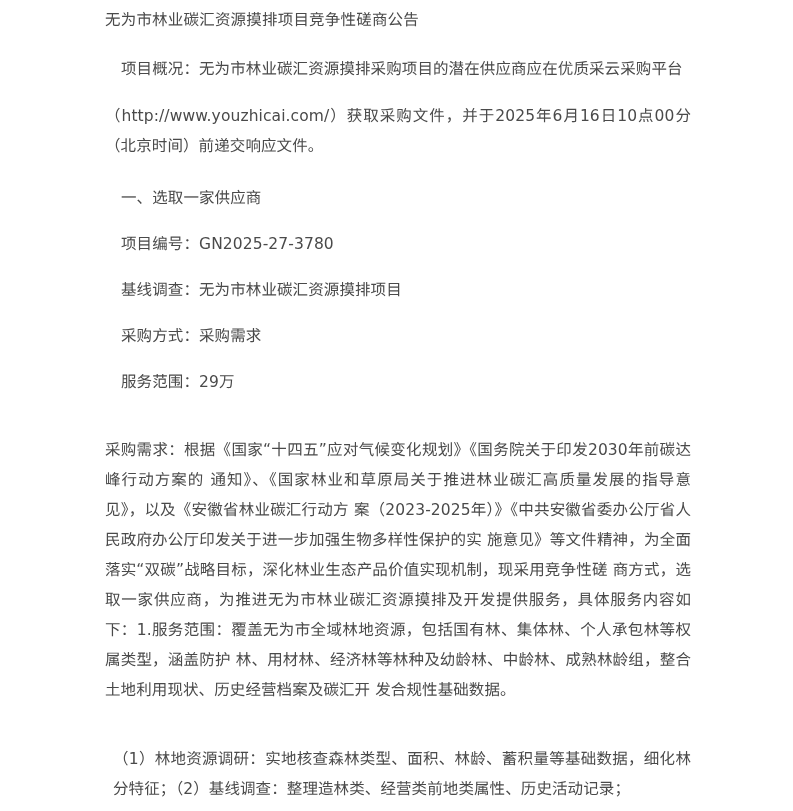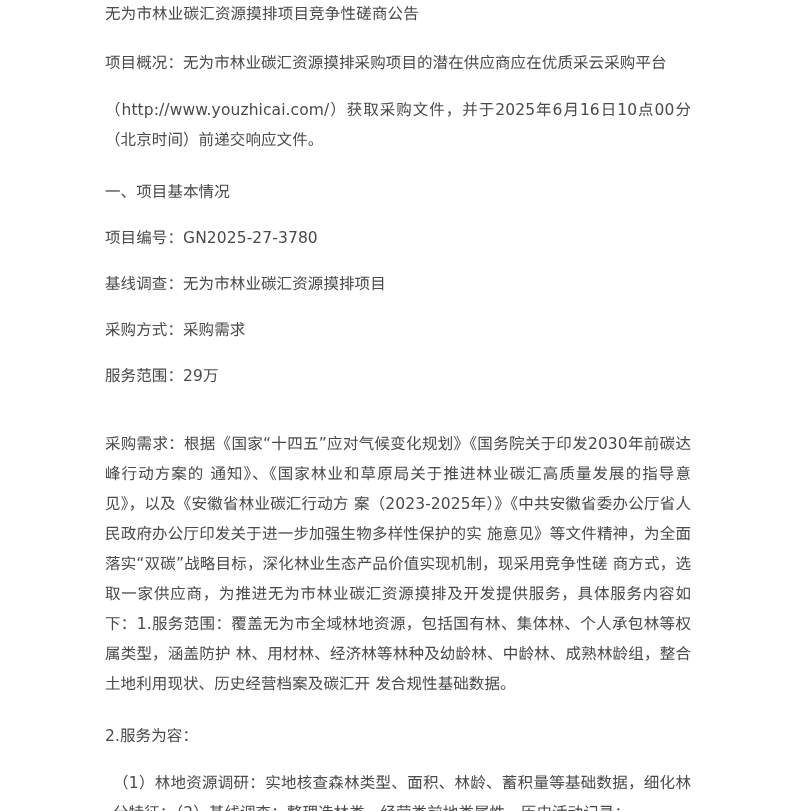--- a/index.html
+++ b/index.html
@@ -29,36 +29,37 @@
     left: 105px;
     top: 0;
     width: 586px;
   }
   .doc-title {
     font-size: 15.5px;
     line-height: 1.5;
     color: #4a4a4a;
     font-weight: 400;
     margin: 0;
-    padding-top: 3px;
+    padding-top: 9px;
     letter-spacing: 0.2px;
     white-space: nowrap;
   }
   .para {
     font-size: 15.5px;
     line-height: 30px;
     color: #4a4a4a;
     margin: 0;
     text-align: justify;
     text-justify: inter-ideograph;
     letter-spacing: 0.1px;
   }
   .para.nowrap {
     white-space: nowrap;
     text-align: left;
+    margin-left: 16px;
   }
   .gap-md { height: 16px; }
   .gap-lg { height: 17px; }
   .gap-xl { height: 22px; }
   .indent-1 { text-indent: 0; padding-left: 8px; }
   .block-justify {
     text-align: justify;
     text-justify: inter-ideograph;
   }
 </style>
@@ -73,21 +74,21 @@
     <div class="gap-xl"></div>
 
     <p class="para nowrap">项目概况：无为市林业碳汇资源摸排采购项目的潜在供应商应在优质采云采购平台</p>
 
     <div class="gap-lg"></div>
 
     <p class="para block-justify">（http://www.youzhicai.com/）获取采购文件，并于2025年6月16日10点00分（北京时间）前递交响应文件。</p>
 
     <div class="gap-xl"></div>
 
-    <p class="para nowrap">一、项目基本情况</p>
+    <p class="para nowrap">一、选取一家供应商</p>
 
     <div class="gap-md"></div>
 
     <p class="para nowrap">
       <span>项目编号：</span><span>GN2025-27-3780</span>
     </p>
 
     <div class="gap-md"></div>
 
     <p class="para nowrap">
@@ -108,20 +109,19 @@
 
     <div class="gap-md"></div>
 
 
     <div class="gap-xl"></div>
 
     <p class="para block-justify">采购需求：根据《国家“十四五”应对气候变化规划》《国务院关于印发2030年前碳达峰行动方案的 通知》、《国家林业和草原局关于推进林业碳汇高质量发展的指导意见》，以及《安徽省林业碳汇行动方 案（2023-2025年）》《中共安徽省委办公厅省人民政府办公厅印发关于进一步加强生物多样性保护的实 施意见》等文件精神，为全面落实“双碳”战略目标，深化林业生态产品价值实现机制，现采用竞争性磋 商方式，选取一家供应商，为推进无为市林业碳汇资源摸排及开发提供服务，具体服务内容如下：1.服务范围：覆盖无为市全域林地资源，包括国有林、集体林、个人承包林等权属类型，涵盖防护 林、用材林、经济林等林种及幼龄林、中龄林、成熟林龄组，整合土地利用现状、历史经营档案及碳汇开 发合规性基础数据。</p>
 
     <div class="gap-xl"></div>
 
-    <p class="para nowrap">2.服务为容：</p>
 
     <div class="gap-lg"></div>
 
     <p class="para block-justify indent-1">（1）林地资源调研：实地核查森林类型、面积、林龄、蓄积量等基础数据，细化林分特征；（2）基线调查：整理造林类、经营类前地类属性、历史活动记录；</p>
 
   </div>
 </div>
 
 </body></html>

